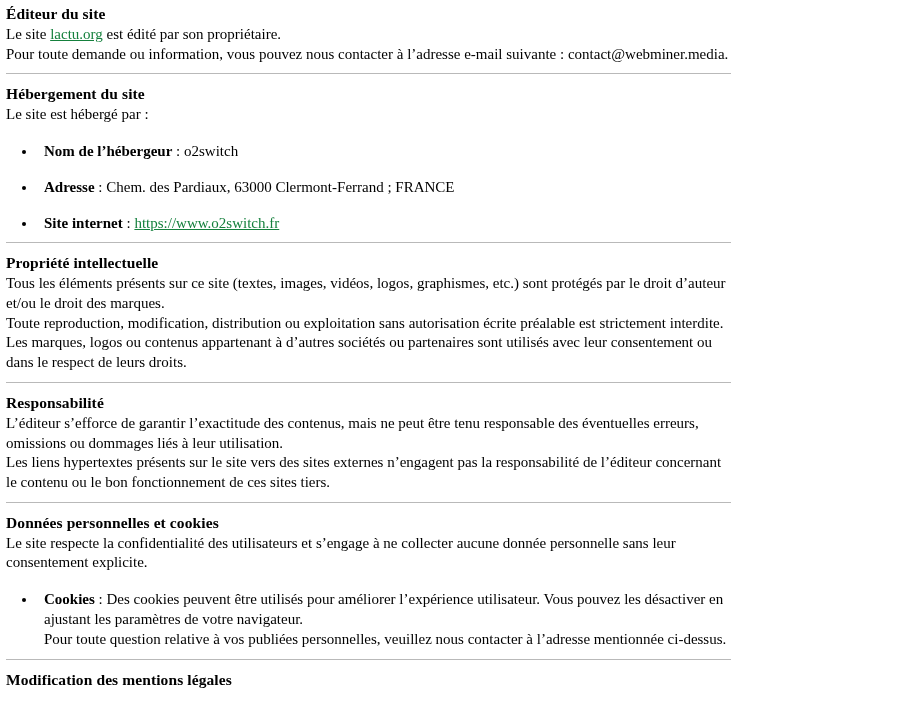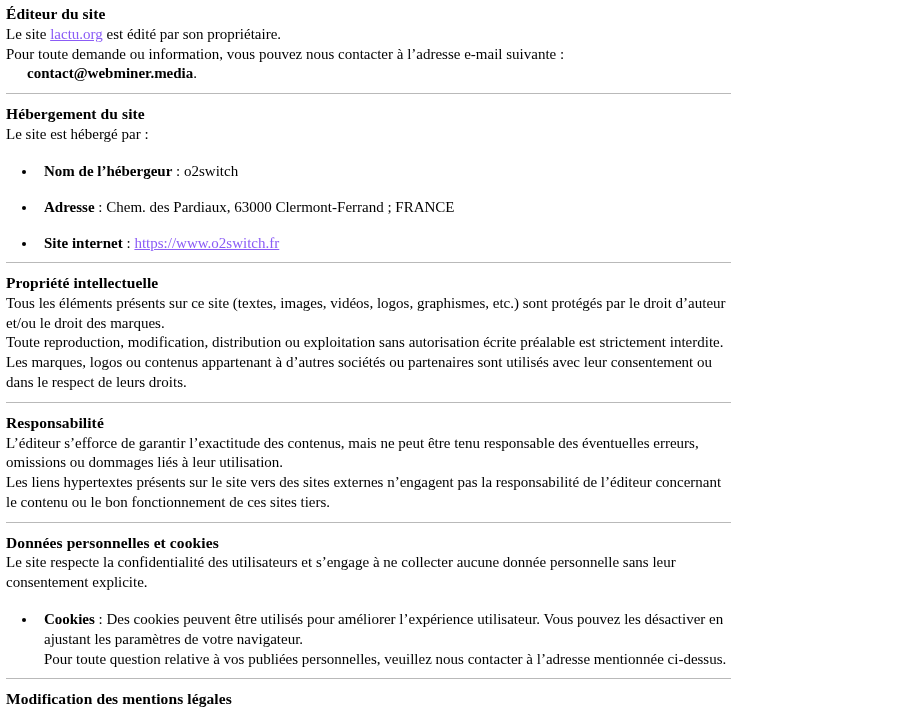--- a/index.html
+++ b/index.html
@@ -59,25 +59,24 @@
     padding: 0 0 0 7px;
     line-height: 1.34;
   }
   ul.bullets > li::marker {
     font-size: 14px;
   }
   .lbl {
     font-weight: bold;
   }
   .bold {
-    font-weight: bold;
-    margin-left: 21px;
+    font-weight: normal;
   }
   a.link {
-    color: #8b5cf6;
+    color: #15803d;
   }
   .sub-line { display: block; }
 </style>
 </head>
 <body>
 
 <div class="page">
 
   <section class="section">
     <h2 class="section-title">Éditeur du site</h2>

